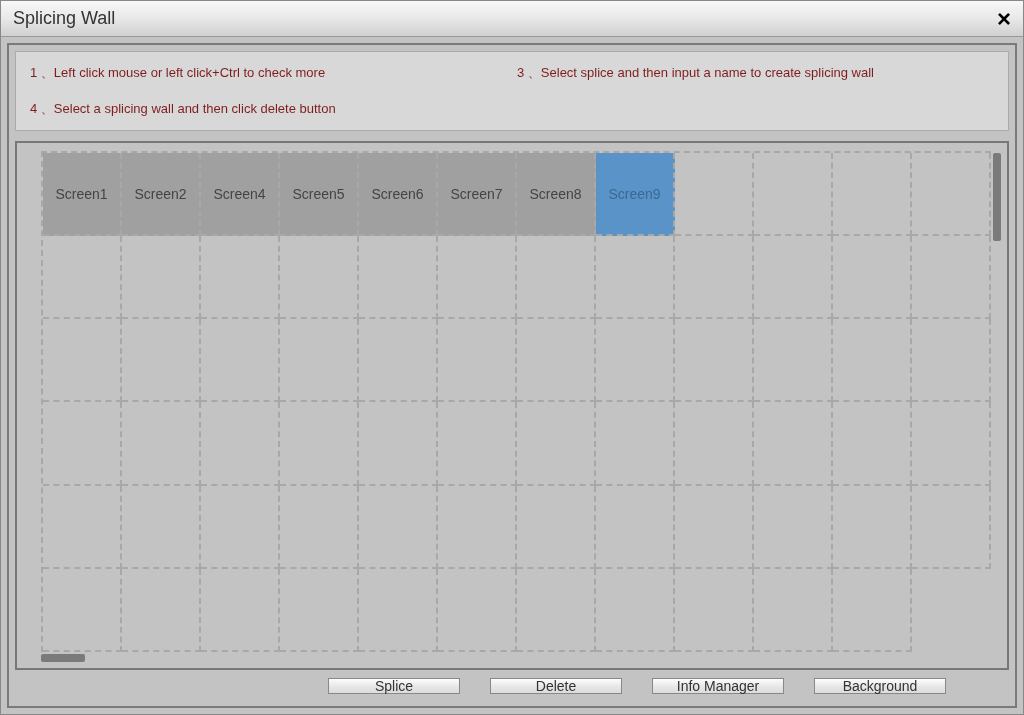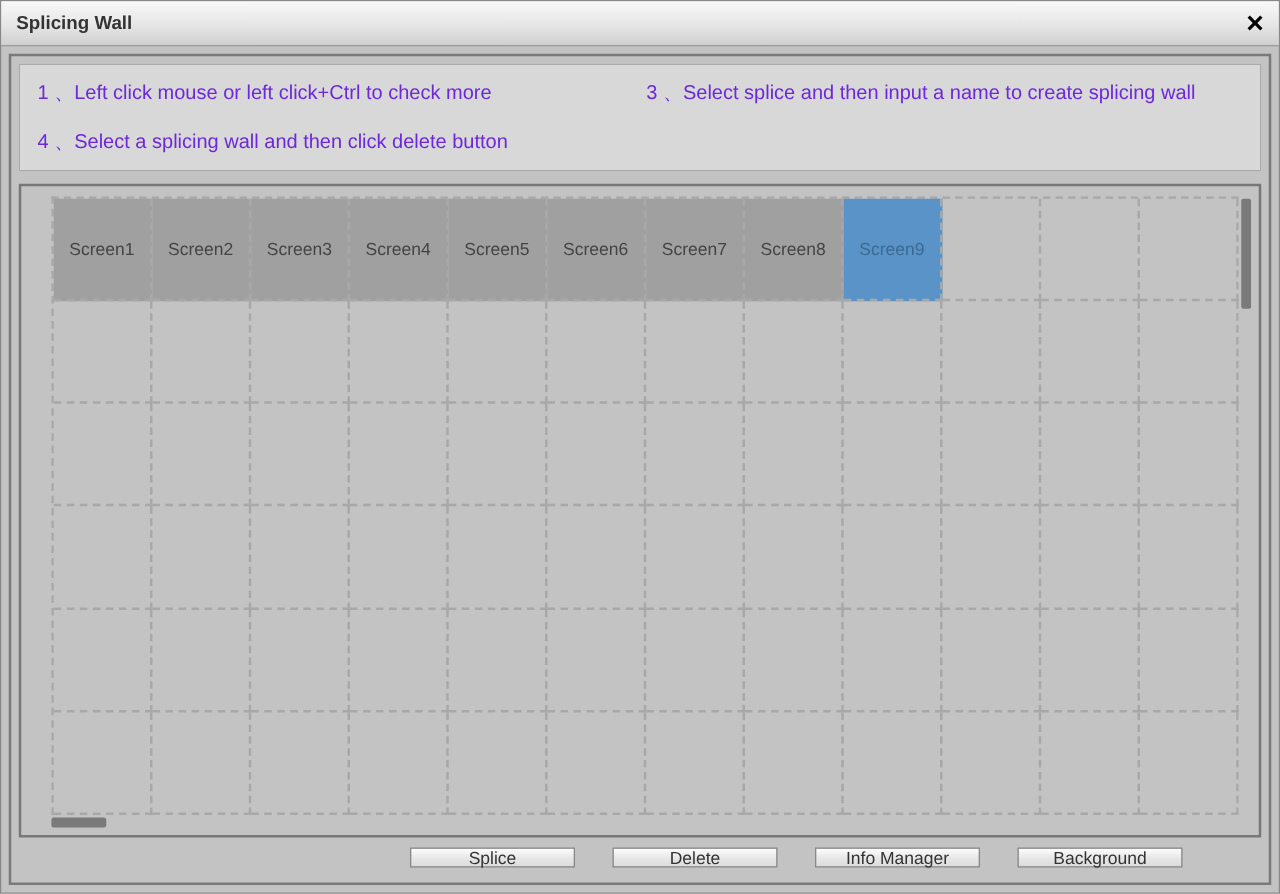--- a/index.html
+++ b/index.html
@@ -19,22 +19,22 @@
     .titlebar {
       height: 36px;
       background: linear-gradient(to bottom, #f8f8f8 0%, #e8e8e8 50%, #d0d0d0 100%);
       display: flex;
       align-items: center;
       justify-content: space-between;
       padding: 0 12px;
       border-bottom: 1px solid #999;
     }
     .titlebar-title {
-      font-weight: bold;
-      font-size: 15px;
+      font-weight: normal;
+      font-size: 18px;
       color: #333;
     }
     .close-btn {
       font-size: 24px;
       font-weight: bold;
       cursor: pointer;
       color: #000;
       line-height: 1;
     }
     .content-area {
@@ -50,22 +50,22 @@
     }
     .instructions {
       background: #d8d8d8;
       border: 1px solid #aaa;
       padding: 12px 14px;
       display: grid;
       grid-template-columns: 1fr 1fr;
       grid-template-rows: 1fr 1fr;
       row-gap: 18px;
       column-gap: 10px;
-      font-size: 16px;
-      color: #6d28d9;
+      font-size: 13px;
+      color: #7f1d1d;
       margin-bottom: 10px;
     }
     .instructions div { white-space: nowrap; }
     .grid-wrap {
       border: 2px solid #777;
       flex: 1;
       padding: 8px 6px 4px 24px;
       display: flex;
       flex-direction: column;
       overflow: hidden;
@@ -168,21 +168,20 @@
         <div>3 、Select splice and then input a name to create splicing wall</div>
         <div>4 、Select a splicing wall and then click delete button</div>
       </div>
 
       <div class="grid-wrap">
         <div class="grid-and-vscroll">
           <div class="grid-main">
             <div class="screen-grid" id="screen-grid">
                 <div class="cell filled">Screen1</div>
                 <div class="cell filled">Screen2</div>
-                <div class="cell filled">Screen3</div>
                 <div class="cell filled">Screen4</div>
                 <div class="cell filled">Screen5</div>
                 <div class="cell filled">Screen6</div>
                 <div class="cell filled">Screen7</div>
                 <div class="cell filled">Screen8</div>
                 <div class="cell selected">Screen9</div>
                 <div class="cell"></div>
                 <div class="cell"></div>
                 <div class="cell"></div>
                 <div class="cell"></div>

